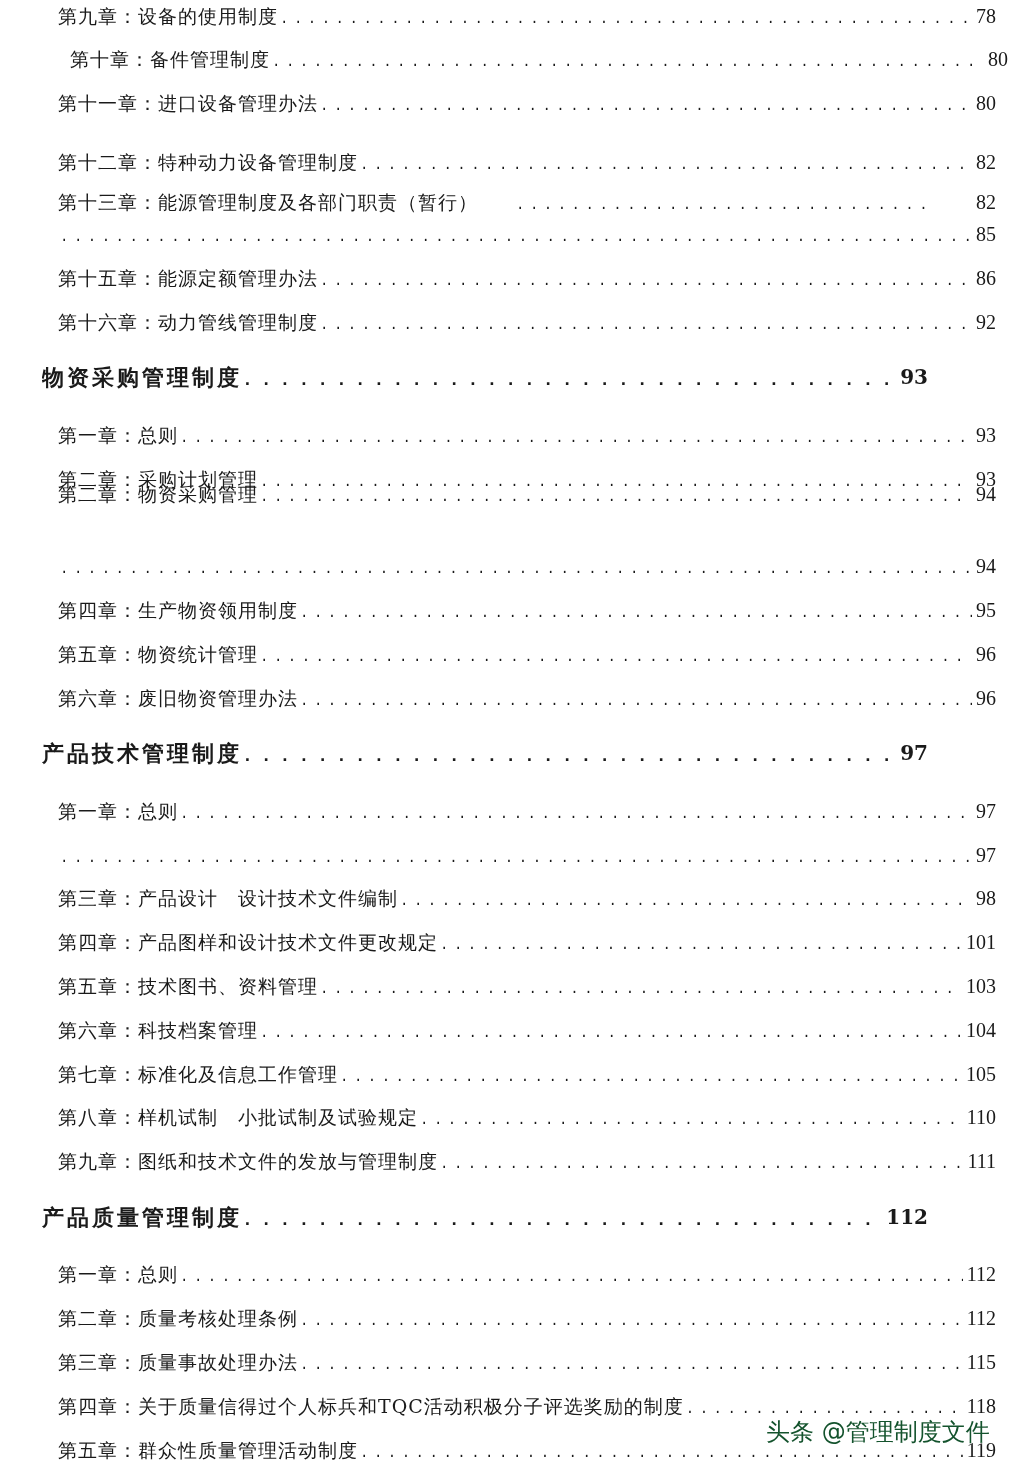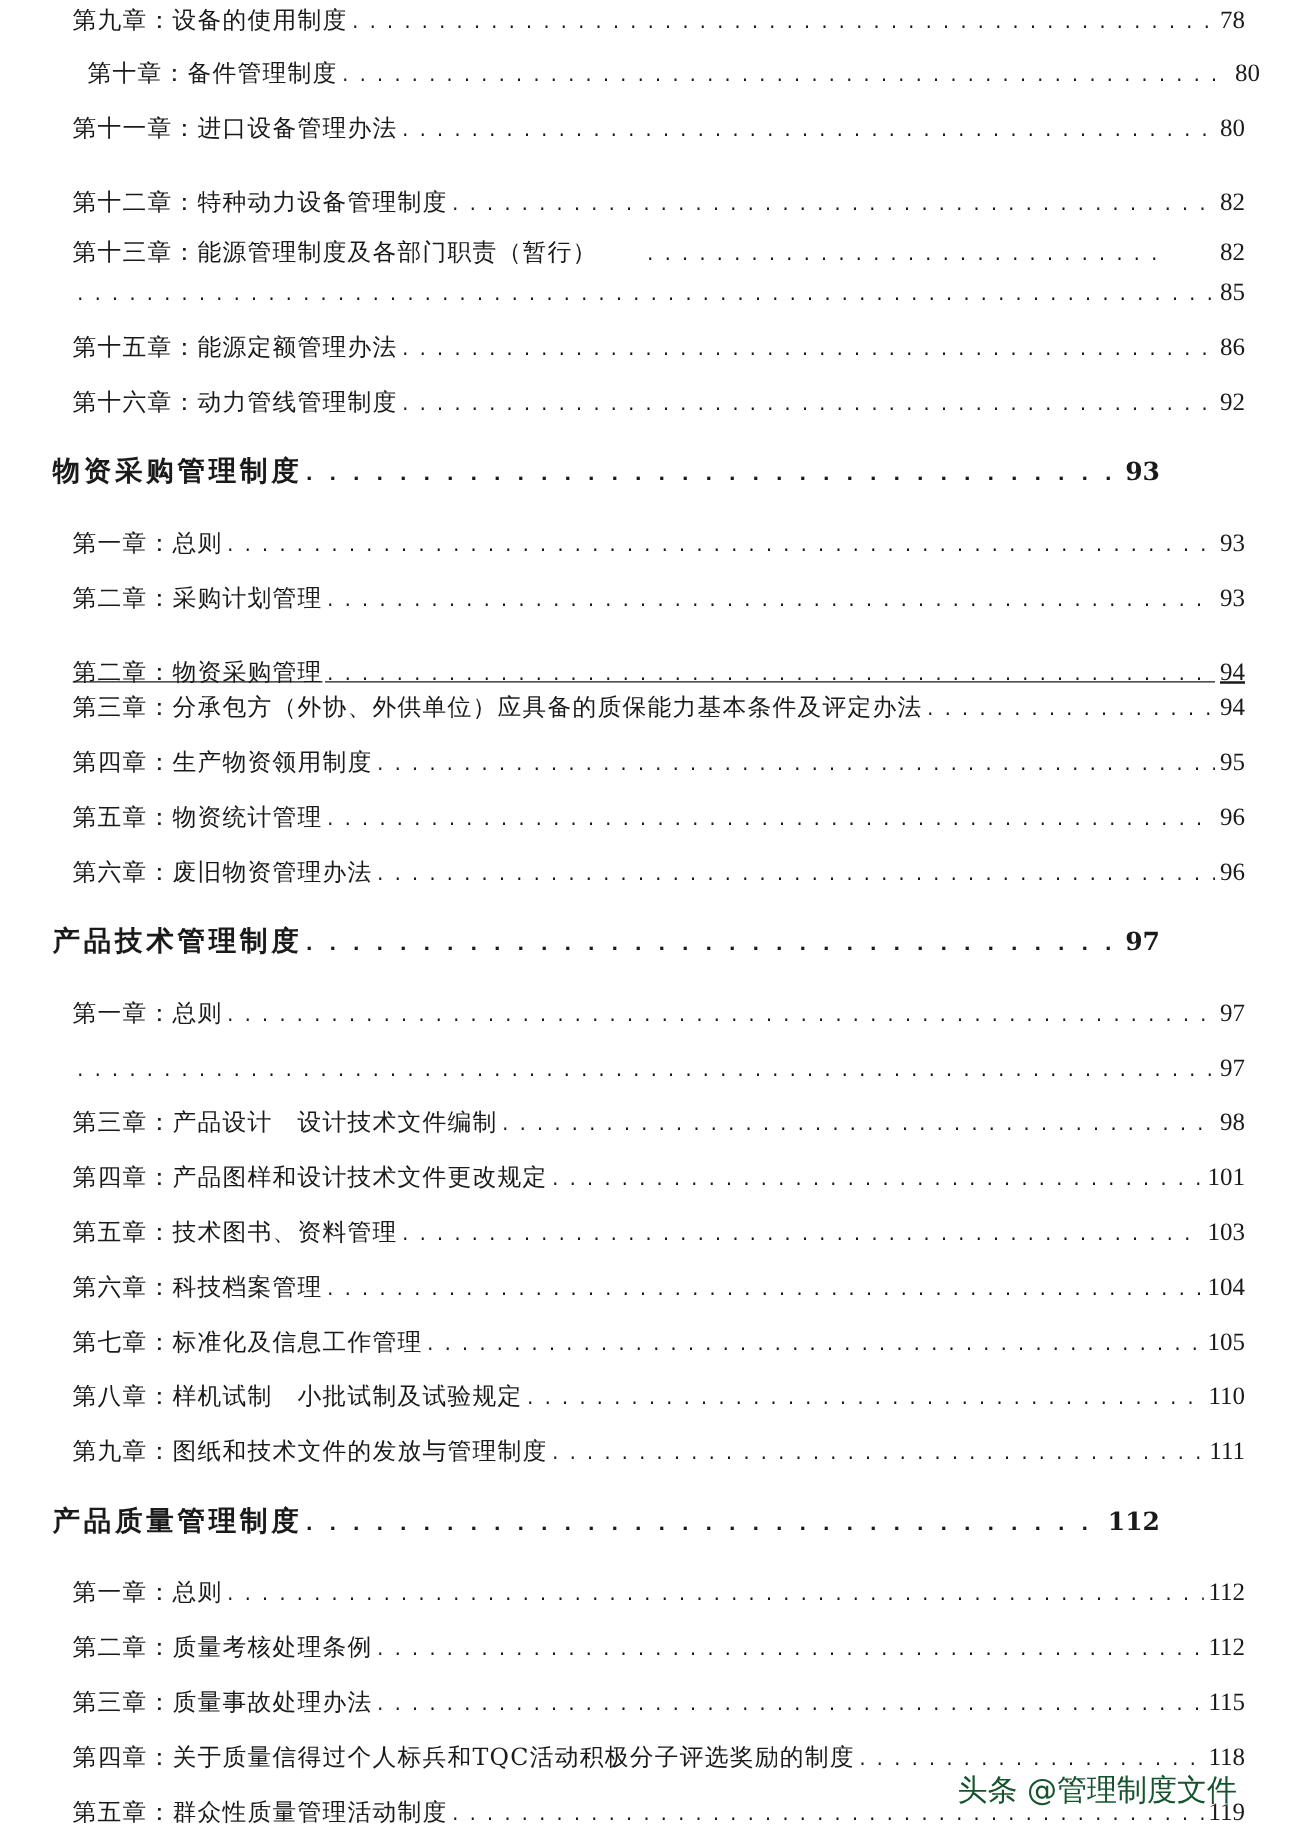--- a/index.html
+++ b/index.html
@@ -148,27 +148,26 @@
     <div class="entry" style="top: 421px;">
       <span class="label">第一章：总则</span>
       <span class="leader">..............................................................................................................................................................</span>
       <span class="page">93</span>
     </div>
     <div class="entry" style="top: 465px;">
       <span class="label">第二章：采购计划管理</span>
       <span class="leader">..............................................................................................................................................................</span>
       <span class="page">93</span>
     </div>
-    <div class="entry" style="top: 524px; text-decoration: underline;">
+    <div class="entry" style="top: 480px;">
       <span class="label">第二章：物资采购管理</span>
       <span class="leader">..............................................................................................................................................................</span>
       <span class="page">94</span>
     </div>
     <div class="entry" style="top: 552px;">
-      <span class="label">第三章：分承包方（外协、外供单位）应具备的质保能力基本条件及评定办法</span>
       <span class="leader">..............................................................................................................................................................</span>
       <span class="page">94</span>
     </div>
     <div class="entry" style="top: 596px;">
       <span class="label">第四章：生产物资领用制度</span>
       <span class="leader">..............................................................................................................................................................</span>
       <span class="page">95</span>
     </div>
     <div class="entry" style="top: 640px;">
       <span class="label">第五章：物资统计管理</span>

